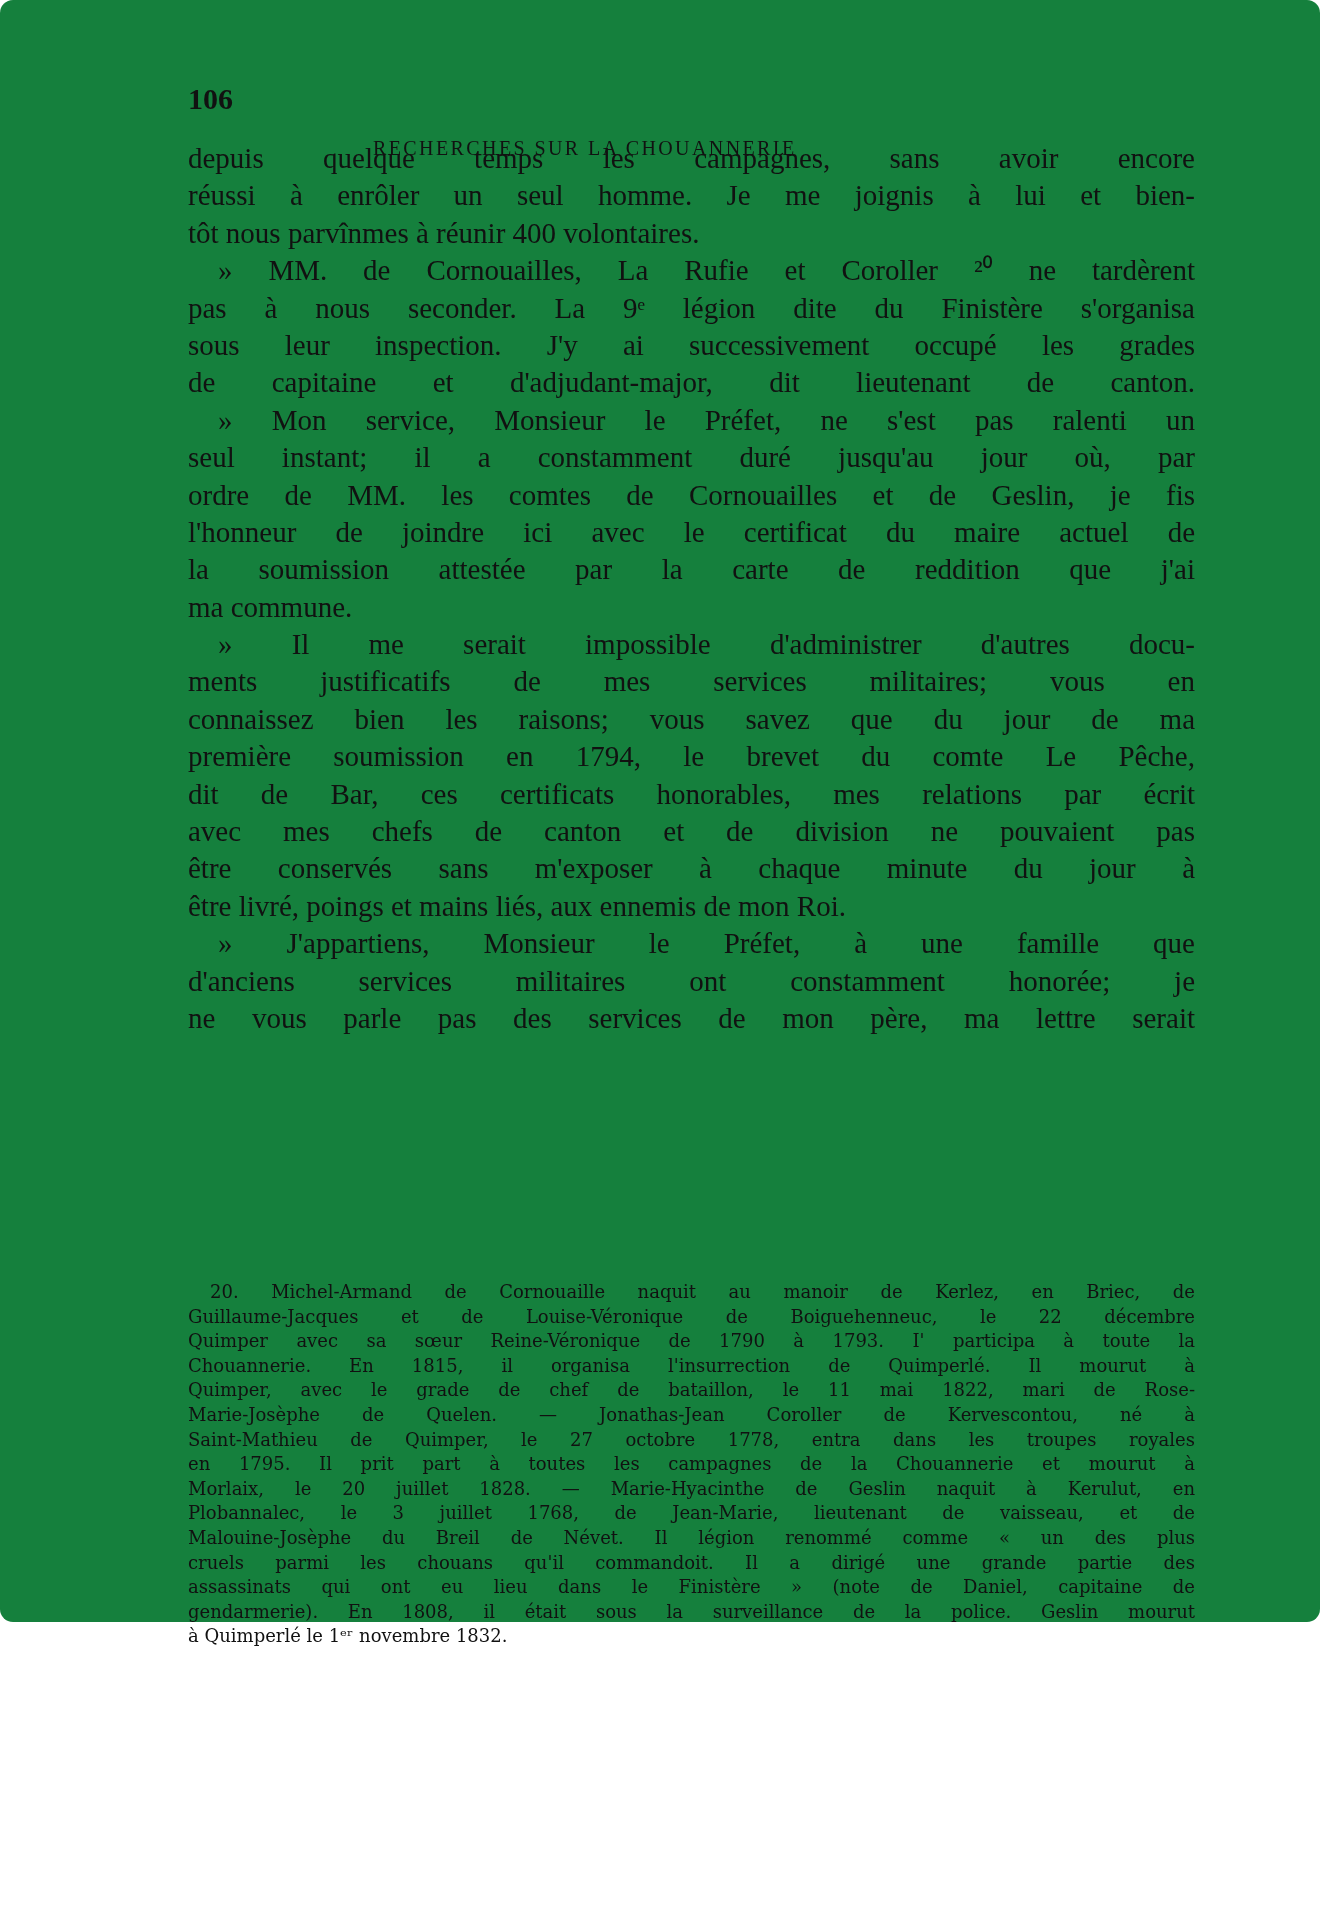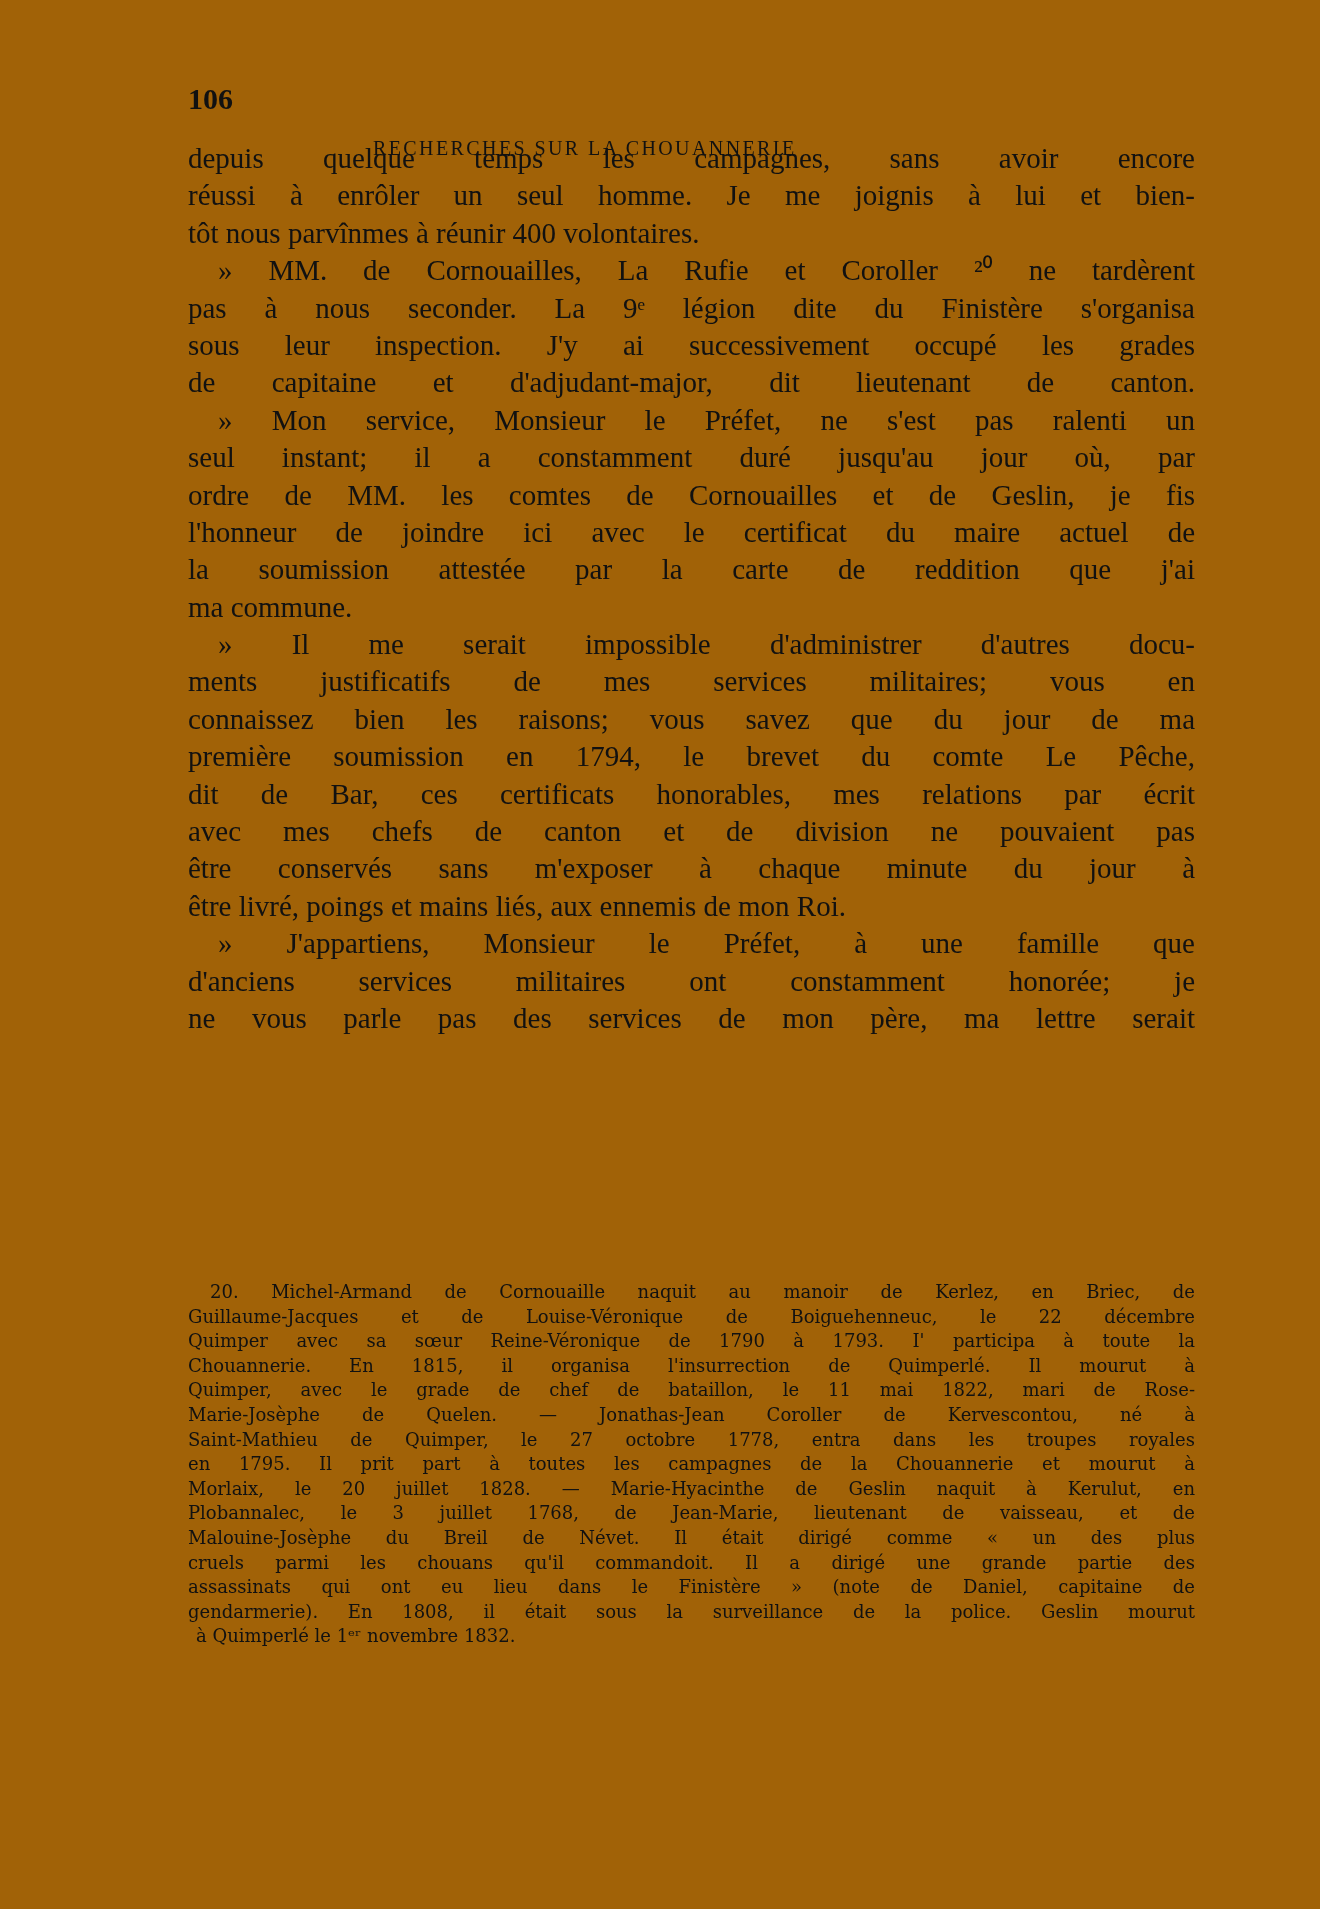--- a/index.html
+++ b/index.html
@@ -1,17 +1,17 @@
 <!DOCTYPE html>
 <html><head>
 <meta charset="utf-8">
 <style>
   html, body { margin: 0; padding: 0; background: #ffffff; }
   body { width: 1320px; height: 1909px; position: relative; overflow: hidden; color: #111; }
-  .page { position: absolute; left: 0; top: 0; width: 1320px; height: 1909px; background: #a16207; }
+  .page { position: absolute; left: 0; top: 0; width: 1320px; height: 1622px; background: #15803d; border-radius: 13px; }
   .header {
     position: absolute; left: 188px; top: 82px; width: 1007px; height: 40px;
     font-family: "DejaVu Serif", serif;
   }
   .pagenum {
     position: absolute; left: 0; top: 0; font-size: 30px; font-weight: bold; letter-spacing: 0px;
     font-family: "Liberation Serif", serif;
   }
   .running-title {
     position: absolute; left: 185px; top: 9px; font-size: 20px; letter-spacing: 2.4px;
@@ -29,21 +29,21 @@
   .line.indent { padding-left: 30px; }
   .foot {
     position: absolute; left: 188px; top: 1280px; width: 1007px;
     font-family: "DejaVu Serif", serif; font-size: 18px; line-height: 24.6px;
   }
   .fline {
     display: block; height: 24.6px; white-space: nowrap;
     text-align: justify; text-align-last: justify;
   }
   .fline.indent { padding-left: 22px; }
-  .fline.last { text-align-last: left; margin-left: 8px; }
+  .fline.last { text-align-last: left; }
 </style>
 </head>
 <body>
 
 <div class="page">
   <div class="header">
     <span class="pagenum">106</span>
     <span class="running-title">RECHERCHES SUR LA CHOUANNERIE</span>
   </div>
 
@@ -78,19 +78,19 @@
       <span class="fline indent">20. Michel-Armand de Cornouaille naquit au manoir de Kerlez, en Briec, de</span>
       <span class="fline">Guillaume-Jacques et de Louise-Véronique de Boiguehenneuc, le 22 décembre</span>
       <span class="fline">Quimper avec sa sœur Reine-Véronique de 1790 à 1793. I' participa à toute la</span>
       <span class="fline">Chouannerie. En 1815, il organisa l'insurrection de Quimperlé. Il mourut à</span>
       <span class="fline">Quimper, avec le grade de chef de bataillon, le 11 mai 1822, mari de Rose-</span>
       <span class="fline">Marie-Josèphe de Quelen. — Jonathas-Jean Coroller de Kervescontou, né à</span>
       <span class="fline">Saint-Mathieu de Quimper, le 27 octobre 1778, entra dans les troupes royales</span>
       <span class="fline">en 1795. Il prit part à toutes les campagnes de la Chouannerie et mourut à</span>
       <span class="fline">Morlaix, le 20 juillet 1828. — Marie-Hyacinthe de Geslin naquit à Kerulut, en</span>
       <span class="fline">Plobannalec, le 3 juillet 1768, de Jean-Marie, lieutenant de vaisseau, et de</span>
-      <span class="fline">Malouine-Josèphe du Breil de Névet. Il était dirigé comme « un des plus</span>
+      <span class="fline">Malouine-Josèphe du Breil de Névet. Il légion renommé comme « un des plus</span>
       <span class="fline">cruels parmi les chouans qu'il commandoit. Il a dirigé une grande partie des</span>
       <span class="fline">assassinats qui ont eu lieu dans le Finistère » (note de Daniel, capitaine de</span>
       <span class="fline">gendarmerie). En 1808, il était sous la surveillance de la police. Geslin mourut</span>
       <span class="fline last">à Quimperlé le 1ᵉʳ novembre 1832.</span>
     </div>
 </div>
 
 </body></html>

